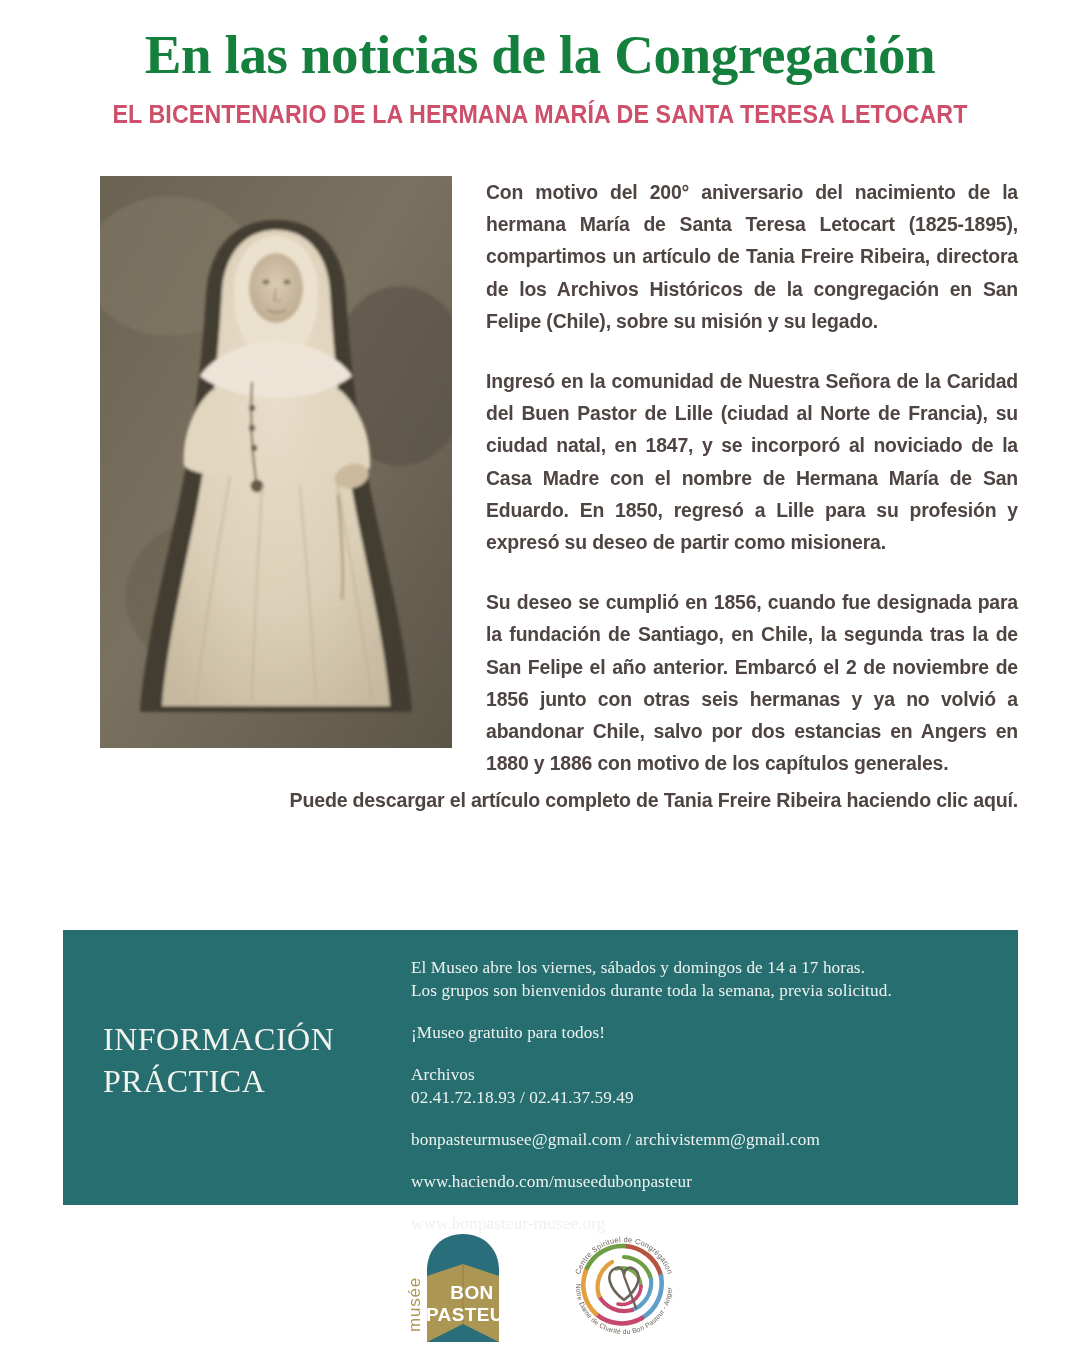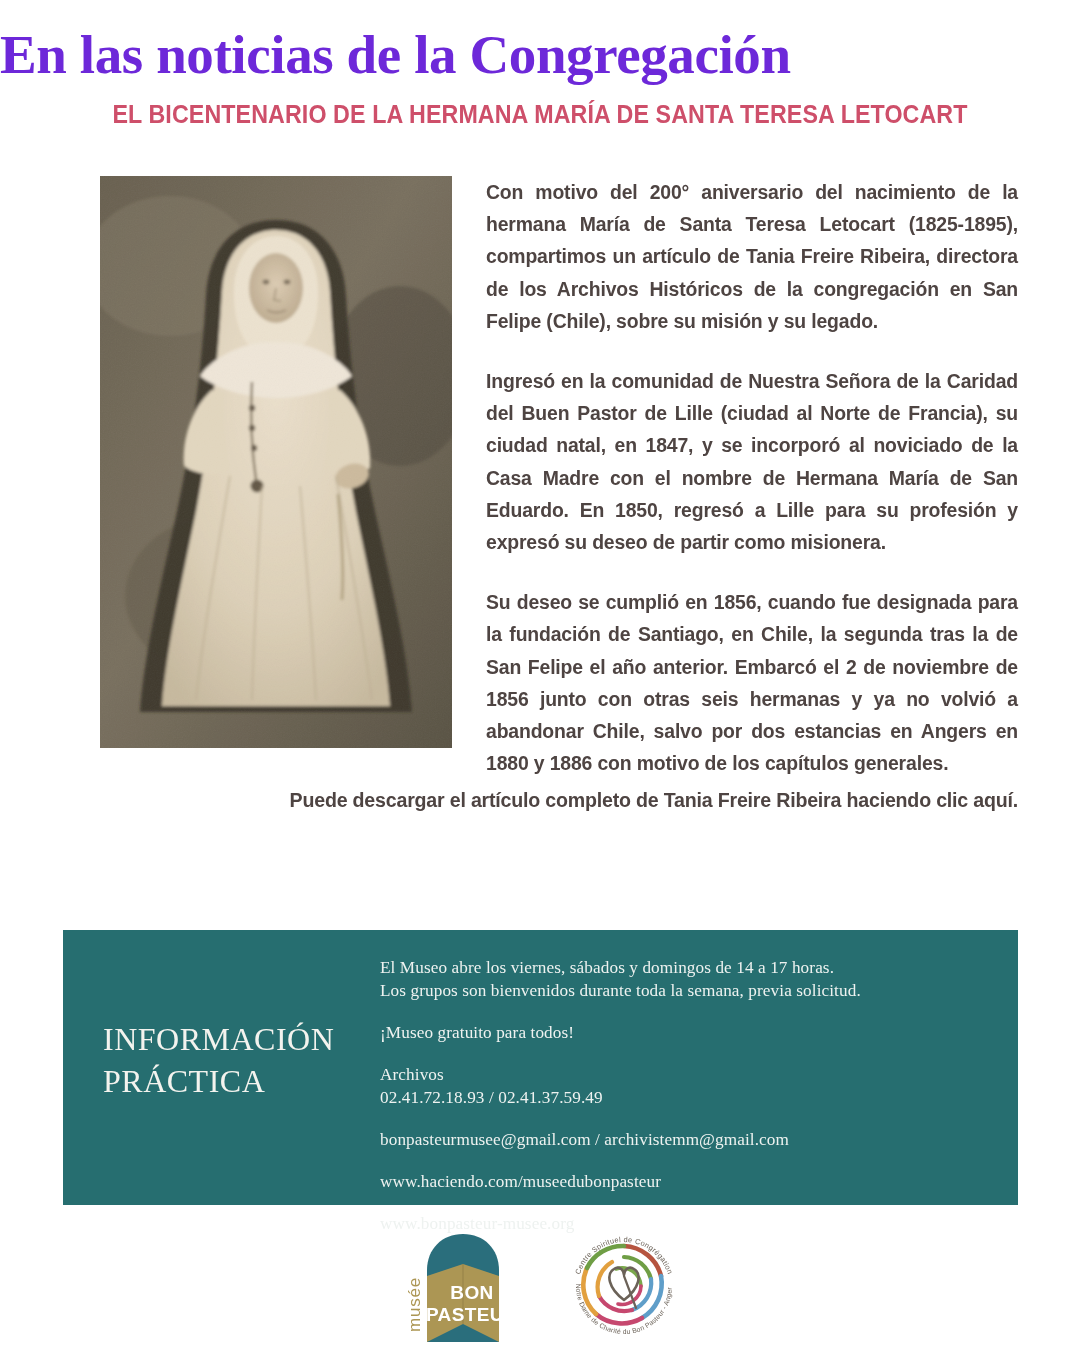--- a/index.html
+++ b/index.html
@@ -16,26 +16,27 @@
     font-family: "Liberation Sans", sans-serif;
     -webkit-font-smoothing: antialiased;
   }
 
   
   .page-title {
     position: absolute;
     left: 0;
     top: 26px;
     width: 1080px;
+    text-align: center;
     font-family: "Liberation Serif", "DejaVu Serif", serif;
     font-weight: 700;
     font-size: 55px;
     line-height: 1.05;
     letter-spacing: -0.4px;
-    color: #6d28d9;
+    color: #15803d;
     white-space: nowrap;
   }
   .page-subtitle {
     position: absolute;
     left: 0;
     top: 100px;
     width: 1080px;
     text-align: center;
     font-family: "Liberation Sans Narrow", "Liberation Sans", sans-serif;
     font-weight: 700;
@@ -124,21 +125,21 @@
     top: 26px;
     width: 600px;
     font-family: "Liberation Serif", "DejaVu Serif", serif;
     font-size: 17.2px;
     line-height: 23px;
     color: #eef2f0;
     letter-spacing: 0.1px;
   }
   .info-block { margin-bottom: 19px; }
   .info-block:last-child { margin-bottom: 0; }
-  .info-line { white-space: nowrap; }
+  .info-line { white-space: nowrap; margin-left: 31px; }
 
   
   .logo-row {
     position: absolute;
     left: 0;
     top: 1222px;
     width: 1080px;
     height: 124px;
     display: flex;
     justify-content: center;

